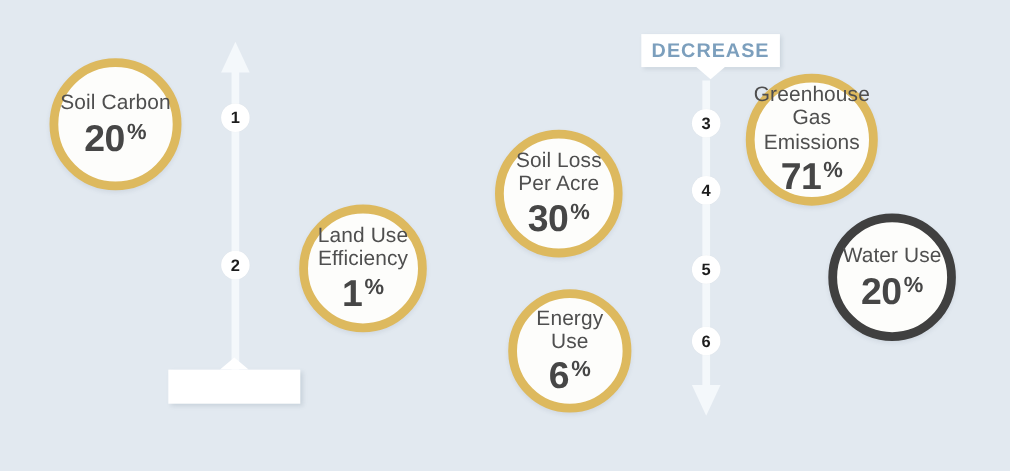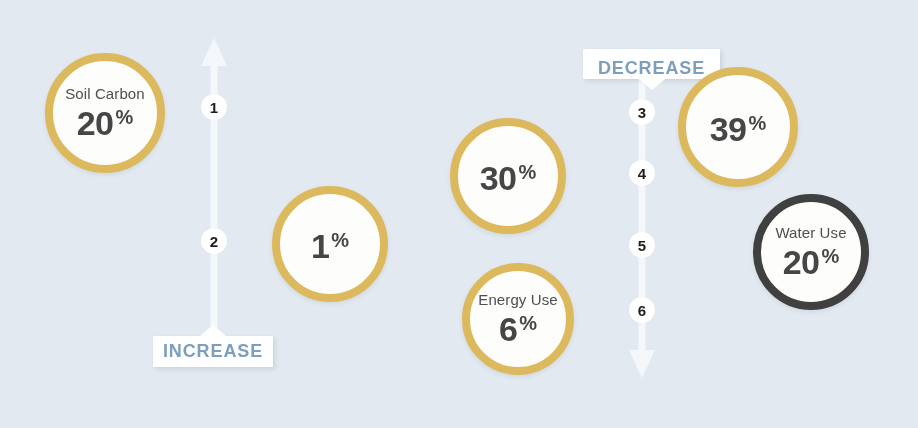--- a/index.html
+++ b/index.html
@@ -53,21 +53,21 @@
     box-sizing: border-box;
     display: flex;
     flex-direction: column;
     align-items: center;
     justify-content: center;
     text-align: center;
     box-shadow: 0 2px 4px rgba(90,110,130,0.13);
   }
   .stat-label {
     color: #4f4f4f;
-    font-size: 15px;
+    font-size: 19px;
     line-height: 1.12;
     letter-spacing: 0.1px;
     white-space: pre-line;
     font-weight: normal;
   }
   .stat-value {
     color: #464646;
     font-weight: bold;
     line-height: 1;
     margin-top: 4px;
@@ -134,21 +134,20 @@
 
   <div class="step-badge" style="left:201px; top:94px;">
     <span>1</span>
   </div>
   <div class="step-badge" style="left:201px; top:228px;">
     <span>2</span>
   </div>
 
   <div class="banner banner-increase" style="left:153px; top:336px; width:120px; height:31px;">
     <span class="notch"></span>
-    <span>INCREASE</span>
   </div>
 
   <div class="arrow" style="left:624px; top:73px; width:36px; height:305px;">
     <svg width="36" height="305" viewBox="0 0 36 305" aria-hidden="true">
       <rect x="14.5" y="0" width="7" height="281" fill="#f4f8fb"></rect>
       <polygon points="18,305 31,277 5,277" fill="#f4f8fb"></polygon>
     </svg>
   </div>
 
   <div class="step-badge" style="left:629px; top:99px;">
@@ -157,58 +156,64 @@
   <div class="step-badge" style="left:629px; top:160px;">
     <span>4</span>
   </div>
   <div class="step-badge" style="left:629px; top:232px;">
     <span>5</span>
   </div>
   <div class="step-badge" style="left:629px; top:297px;">
     <span>6</span>
   </div>
 
-  <div class="banner banner-decrease" style="left:583px; top:49px; width:137px; height:30px;align-items:flex-end;">
+  <div class="banner banner-decrease" style="left:583px; top:31px; width:126px; height:30px;">
     <span class="notch"></span>
     <span>DECREASE</span>
   </div>
 
   <div class="stat-circle" style="left:45px; top:53px; width:120px; height:120px; border:8px solid #ddb95e;">
     <div class="stat-label">Soil Carbon</div>
     <div class="stat-value">
       <span class="stat-num">20</span>
       <span class="stat-pct">%</span>
     </div>
   </div>
 
   <div class="stat-circle" style="left:272px; top:186px; width:116px; height:116px; border:8px solid #ddb95e;">
+    <div class="stat-label">Land Use
+Efficiency</div>
     <div class="stat-value">
       <span class="stat-num">1</span>
       <span class="stat-pct">%</span>
     </div>
   </div>
 
   <div class="stat-circle" style="left:450px; top:118px; width:116px; height:116px; border:8px solid #ddb95e;">
+    <div class="stat-label">Soil Loss
+Per Acre</div>
     <div class="stat-value">
       <span class="stat-num">30</span>
       <span class="stat-pct">%</span>
     </div>
   </div>
 
   <div class="stat-circle" style="left:462px; top:263px; width:112px; height:112px; border:8px solid #ddb95e;">
     <div class="stat-label">Energy Use</div>
     <div class="stat-value">
       <span class="stat-num">6</span>
       <span class="stat-pct">%</span>
     </div>
   </div>
 
   <div class="stat-circle" style="left:678px; top:67px; width:120px; height:120px; border:8px solid #ddb95e;">
-    <div class="stat-value">
-      <span class="stat-num">39</span>
+    <div class="stat-label">Greenhouse
+Gas Emissions</div>
+    <div class="stat-value">
+      <span class="stat-num">71</span>
       <span class="stat-pct">%</span>
     </div>
   </div>
 
   <div class="stat-circle" style="left:753px; top:194px; width:116px; height:116px; border:8px solid #404040;">
     <div class="stat-label">Water Use</div>
     <div class="stat-value">
       <span class="stat-num">20</span>
       <span class="stat-pct">%</span>
     </div>

